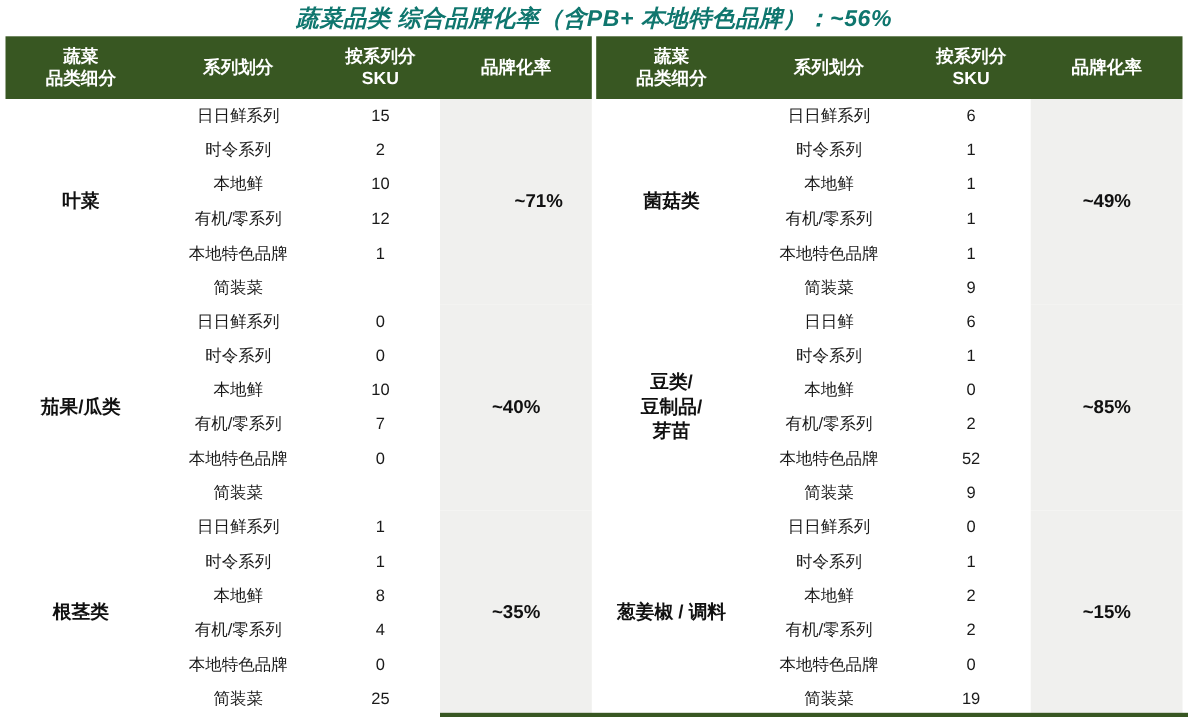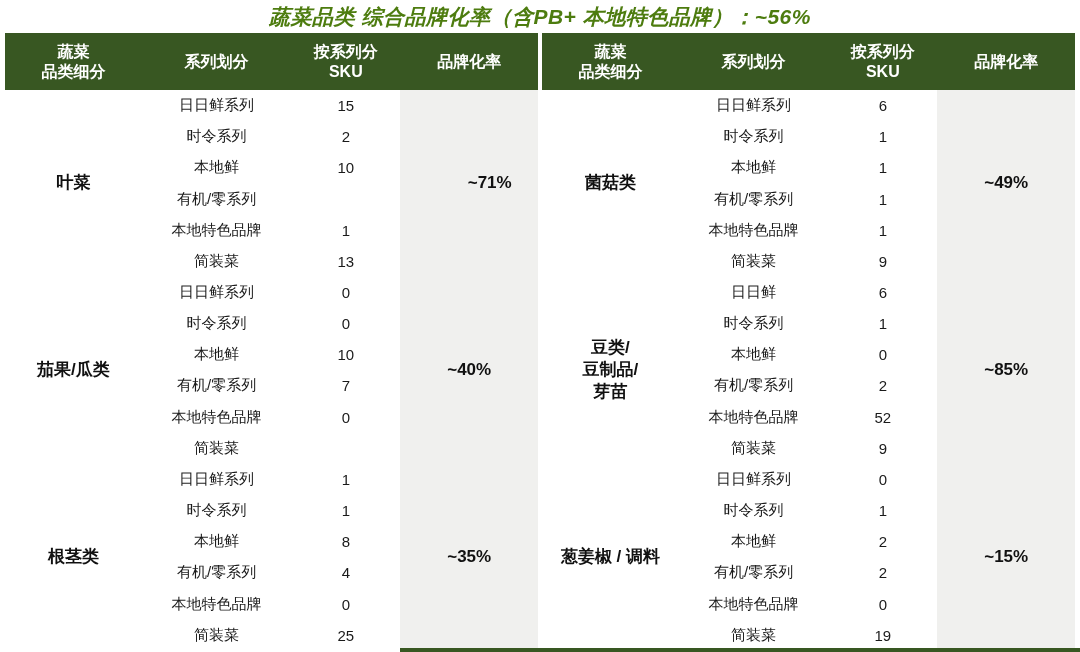--- a/index.html
+++ b/index.html
@@ -5,21 +5,21 @@
   html,body{margin:0;padding:0;}
   body{
     width:1080px;height:652px;overflow:hidden;background:#ffffff;
     font-family:"Liberation Sans","DejaVu Sans",sans-serif;
     position:relative;
   }
   .title-bar{
     height:33px;display:flex;align-items:center;justify-content:center;
   }
   .title{
-    color:#4d7c0f;font-size:21px;font-weight:bold;font-style:italic;
+    color:#0f766e;font-size:21px;font-weight:bold;font-style:italic;
     letter-spacing:.5px;white-space:nowrap;
   }
   .tables{
     display:flex;gap:4px;padding:0 5px;align-items:stretch;
   }
   .vtable{flex:1;display:flex;flex-direction:column;}
   .thead{
     display:grid;grid-template-columns:25.7% 28% 20.5% 25.8%;
     background:#385722;height:57px;
   }
@@ -65,24 +65,24 @@
       </div>
     <div class="tbody">
         <div class="cell cat" style="grid-area: 1 / 1 / span 6;">叶菜</div>
         <div class="cell series" style="grid-area: 1 / 2;">日日鲜系列</div>
         <div class="cell sku" style="grid-area: 1 / 3;">15</div>
         <div class="cell series" style="grid-area: 2 / 2;">时令系列</div>
         <div class="cell sku" style="grid-area: 2 / 3;">2</div>
         <div class="cell series" style="grid-area: 3 / 2;">本地鲜</div>
         <div class="cell sku" style="grid-area: 3 / 3;">10</div>
         <div class="cell series" style="grid-area: 4 / 2;">有机/零系列</div>
+        <div class="cell sku" style="grid-area: 4 / 3;">12</div>
         <div class="cell series" style="grid-area: 5 / 2;">本地特色品牌</div>
         <div class="cell sku" style="grid-area: 5 / 3;">1</div>
         <div class="cell series" style="grid-area: 6 / 2;">简装菜</div>
-        <div class="cell sku" style="grid-area: 6 / 3;">13</div>
         <div class="cell rate" style="grid-area: 1 / 4 / span 6; padding-left: 41px;">~71%</div>
         <div class="cell cat" style="grid-area: 7 / 1 / span 6;">茄果/瓜类</div>
         <div class="cell series" style="grid-area: 7 / 2;">日日鲜系列</div>
         <div class="cell sku" style="grid-area: 7 / 3;">0</div>
         <div class="cell series" style="grid-area: 8 / 2;">时令系列</div>
         <div class="cell sku" style="grid-area: 8 / 3;">0</div>
         <div class="cell series" style="grid-area: 9 / 2;">本地鲜</div>
         <div class="cell sku" style="grid-area: 9 / 3;">10</div>
         <div class="cell series" style="grid-area: 10 / 2;">有机/零系列</div>
         <div class="cell sku" style="grid-area: 10 / 3;">7</div>

